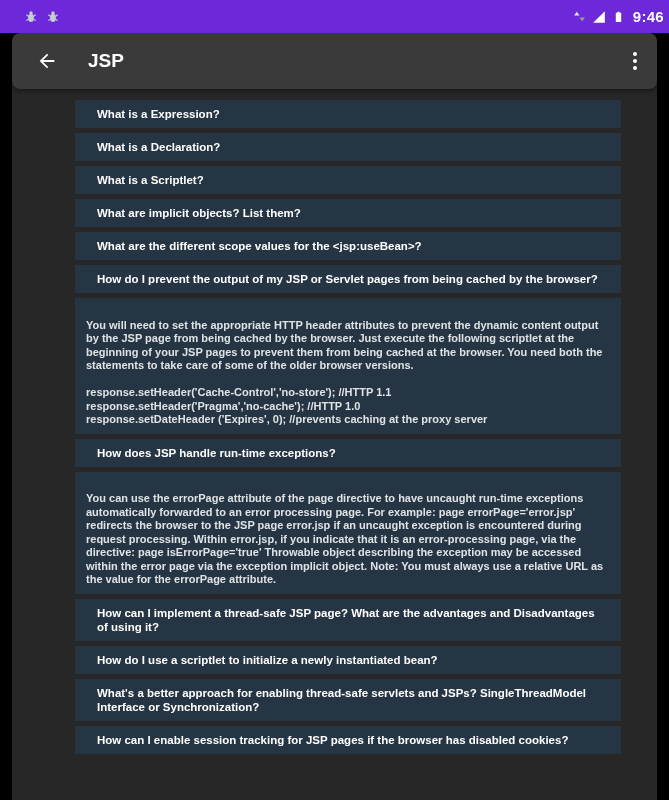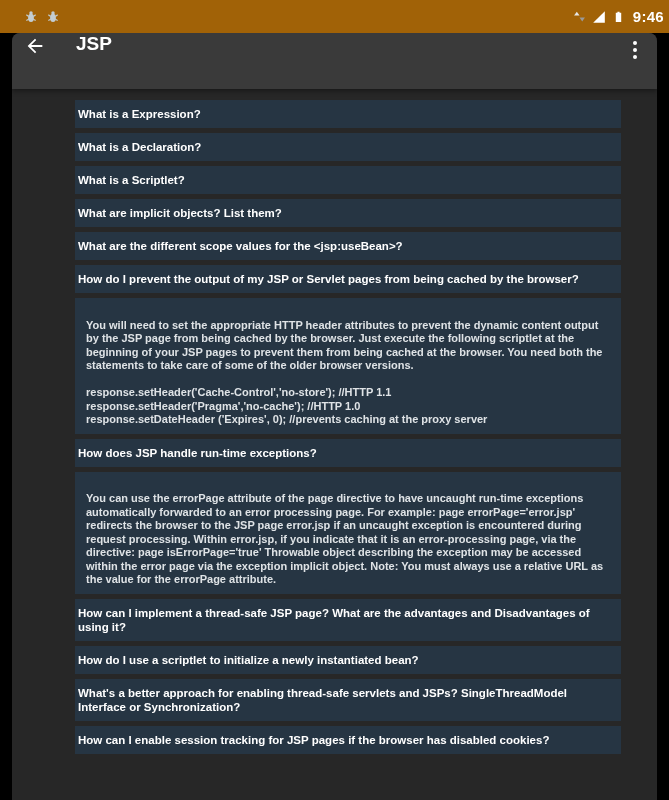--- a/index.html
+++ b/index.html
@@ -2,40 +2,40 @@
 <html><head>
 <meta charset="utf-8">
 <style>
   * { margin:0; padding:0; box-sizing:border-box; }
   html,body { width:669px; height:800px; overflow:hidden; }
   body { background:#000; font-family:"Liberation Sans", sans-serif; }
 
   .screen { width:669px; height:800px; display:flex; flex-direction:column; }
 
   
-  .status-bar { flex:0 0 33px; background:#a16207; display:flex; align-items:center; padding:0 5px 0 24px; }
+  .status-bar { flex:0 0 33px; background:#6d28d9; display:flex; align-items:center; padding:0 5px 0 24px; }
   .status-left { display:flex; align-items:center; gap:8px; }
   .status-right { margin-left:auto; display:flex; align-items:center; gap:6px; }
   .status-time { color:#fff; font-size:15px; font-weight:bold; letter-spacing:.3px; padding-left:2px; }
 
   
   .app { flex:1; margin:0 12px; background:#272727; border-radius:8px 8px 0 0; display:flex; flex-direction:column; overflow:hidden; }
 
   
-  .toolbar { flex:0 0 56px; background:#3a3a3a; display:flex; align-items:flex-start; padding:0 12px 0 10px; box-shadow:0 2px 5px rgba(0,0,0,.4); }
+  .toolbar { flex:0 0 56px; background:#3a3a3a; display:flex; align-items:center; padding:0 12px 0 22px; box-shadow:0 2px 5px rgba(0,0,0,.4);border-radius:8px; }
   .back-btn { width:26px; height:26px; display:flex; align-items:center; justify-content:center; cursor:pointer; }
   .toolbar-title { color:#fff; font-size:19px; font-weight:bold; margin-left:28px; }
   .overflow-btn { margin-left:auto; display:flex; flex-direction:column; gap:3px; padding:8px; cursor:pointer; }
   .overflow-btn i { width:4px; height:4px; border-radius:50%; background:#fff; display:block; }
 
   
   .content { flex:1; overflow:hidden; padding-top:11px; }
   .faq-list { margin-left:63px; width:546px; display:flex; flex-direction:column; gap:5px; }
 
-  .q { background:#263543; color:#ffffff; font-weight:bold; font-size:11.5px; line-height:14px; padding:7px 3px; cursor:pointer; }
+  .q { background:#263543; color:#ffffff; font-weight:bold; font-size:11.5px; line-height:14px; padding:7px 22px; cursor:pointer; }
   .a { background:#263543; color:#dfe3e6; font-size:11px; line-height:13.5px; padding:7px 11px; white-space:pre-line;font-weight:bold; }
 </style>
 </head>
 <body>
 
 <div class="screen">
 
   <div class="status-bar">
     <div class="status-left">
       <svg width="14" height="14" viewBox="0 0 24 24">

